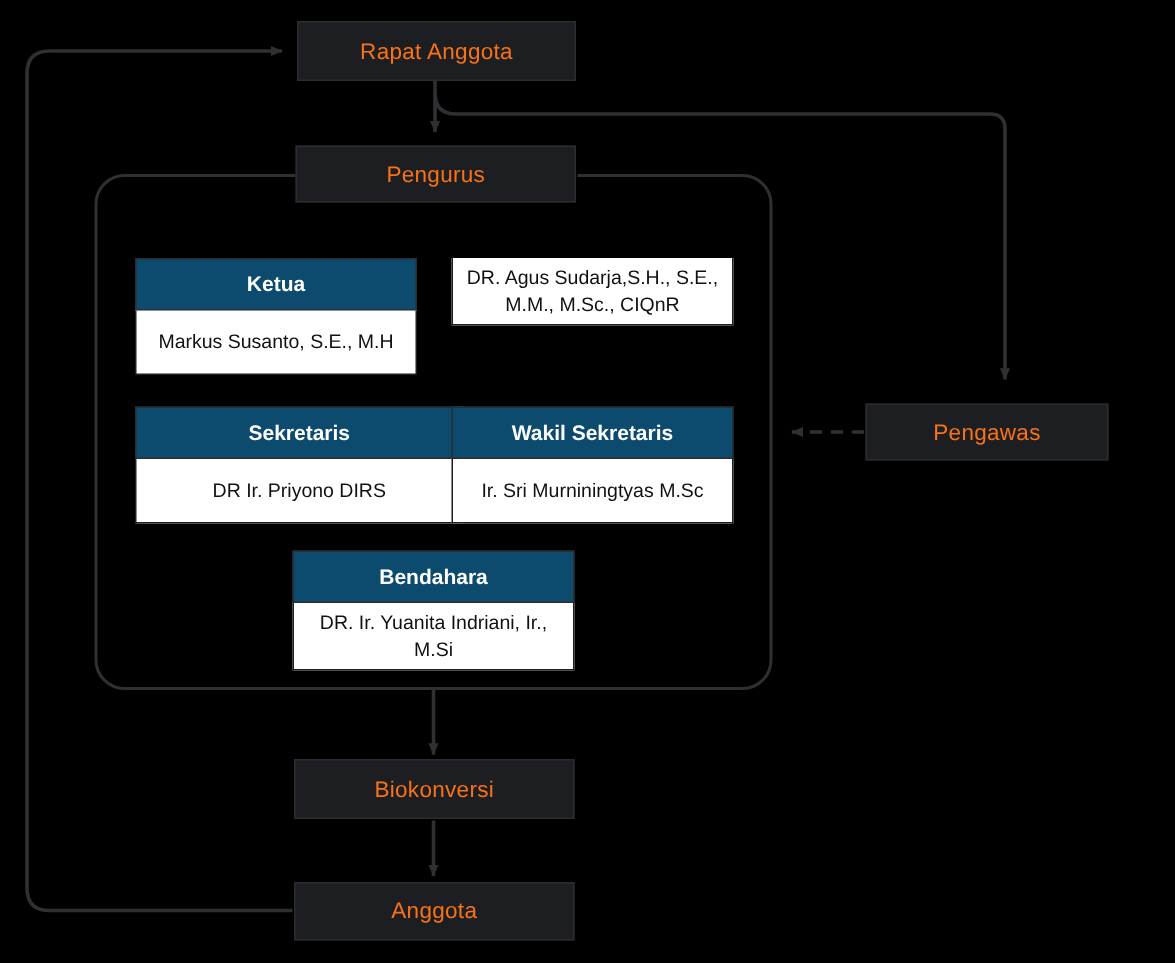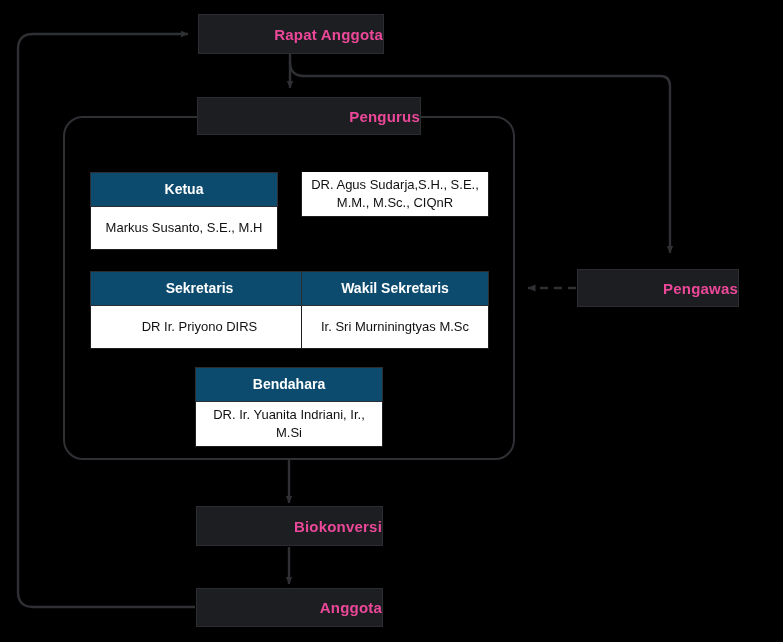--- a/index.html
+++ b/index.html
@@ -28,23 +28,23 @@
     pointer-events: none;
   }
 
   
   .node {
     position: absolute;
     background: #1d1e21;
     border: 1px solid #2c2d30;
     display: flex;
     align-items: center;
-    justify-content: flex-end;
-    color: #ec4899;
-    font-weight: bold;
+    justify-content: center;
+    color: #f97316;
+    font-weight: normal;
     font-size: 15px;
     letter-spacing: 0.2px;
     text-align: center;
     z-index: 3;
   }
 
   
   .card {
     position: absolute;
     z-index: 3;
@@ -124,21 +124,21 @@
     <path d="M195,607 L33,607 Q18,607 18,592 L18,49 Q18,34 33,34 L188,34" fill="none" stroke="#2f3033" stroke-width="2.4" marker-end="url(#arrow)"></path>
   </svg>
 
   <div class="group-box"></div>
   <div class="group-mask"></div>
 
   <div class="node" style="left:198px; top:14px; width:186px; height:40px;">
     <span>Rapat Anggota</span>
   </div>
 
-  <div class="node" style="left:197px; top:97px; width:224px; height:38px;">
+  <div class="node" style="left:197px; top:97px; width:187px; height:38px;">
     <span>Pengurus</span>
   </div>
 
   <div class="node" style="left:577px; top:269px; width:162px; height:38px;">
     <span>Pengawas</span>
   </div>
 
   <div class="node" style="left:196px; top:506px; width:187px; height:40px;">
     <span>Biokonversi</span>
   </div>

